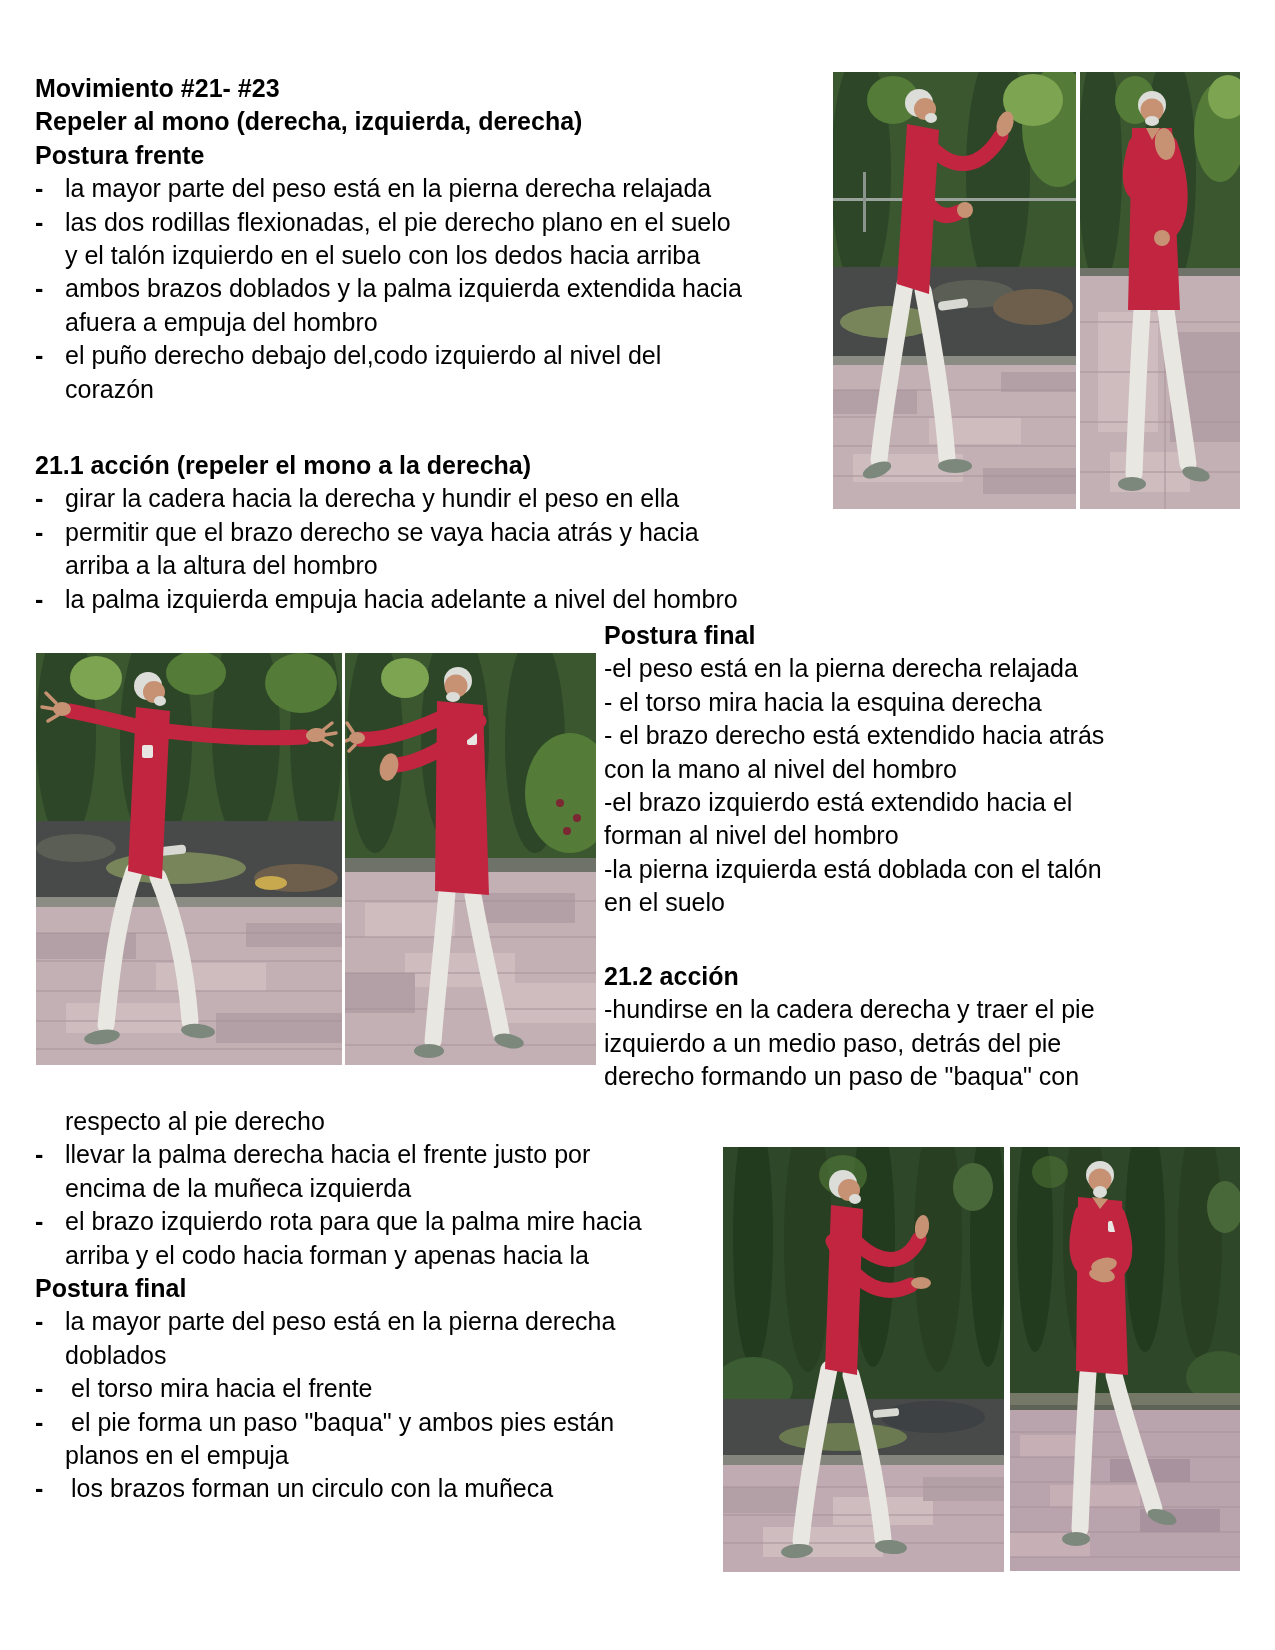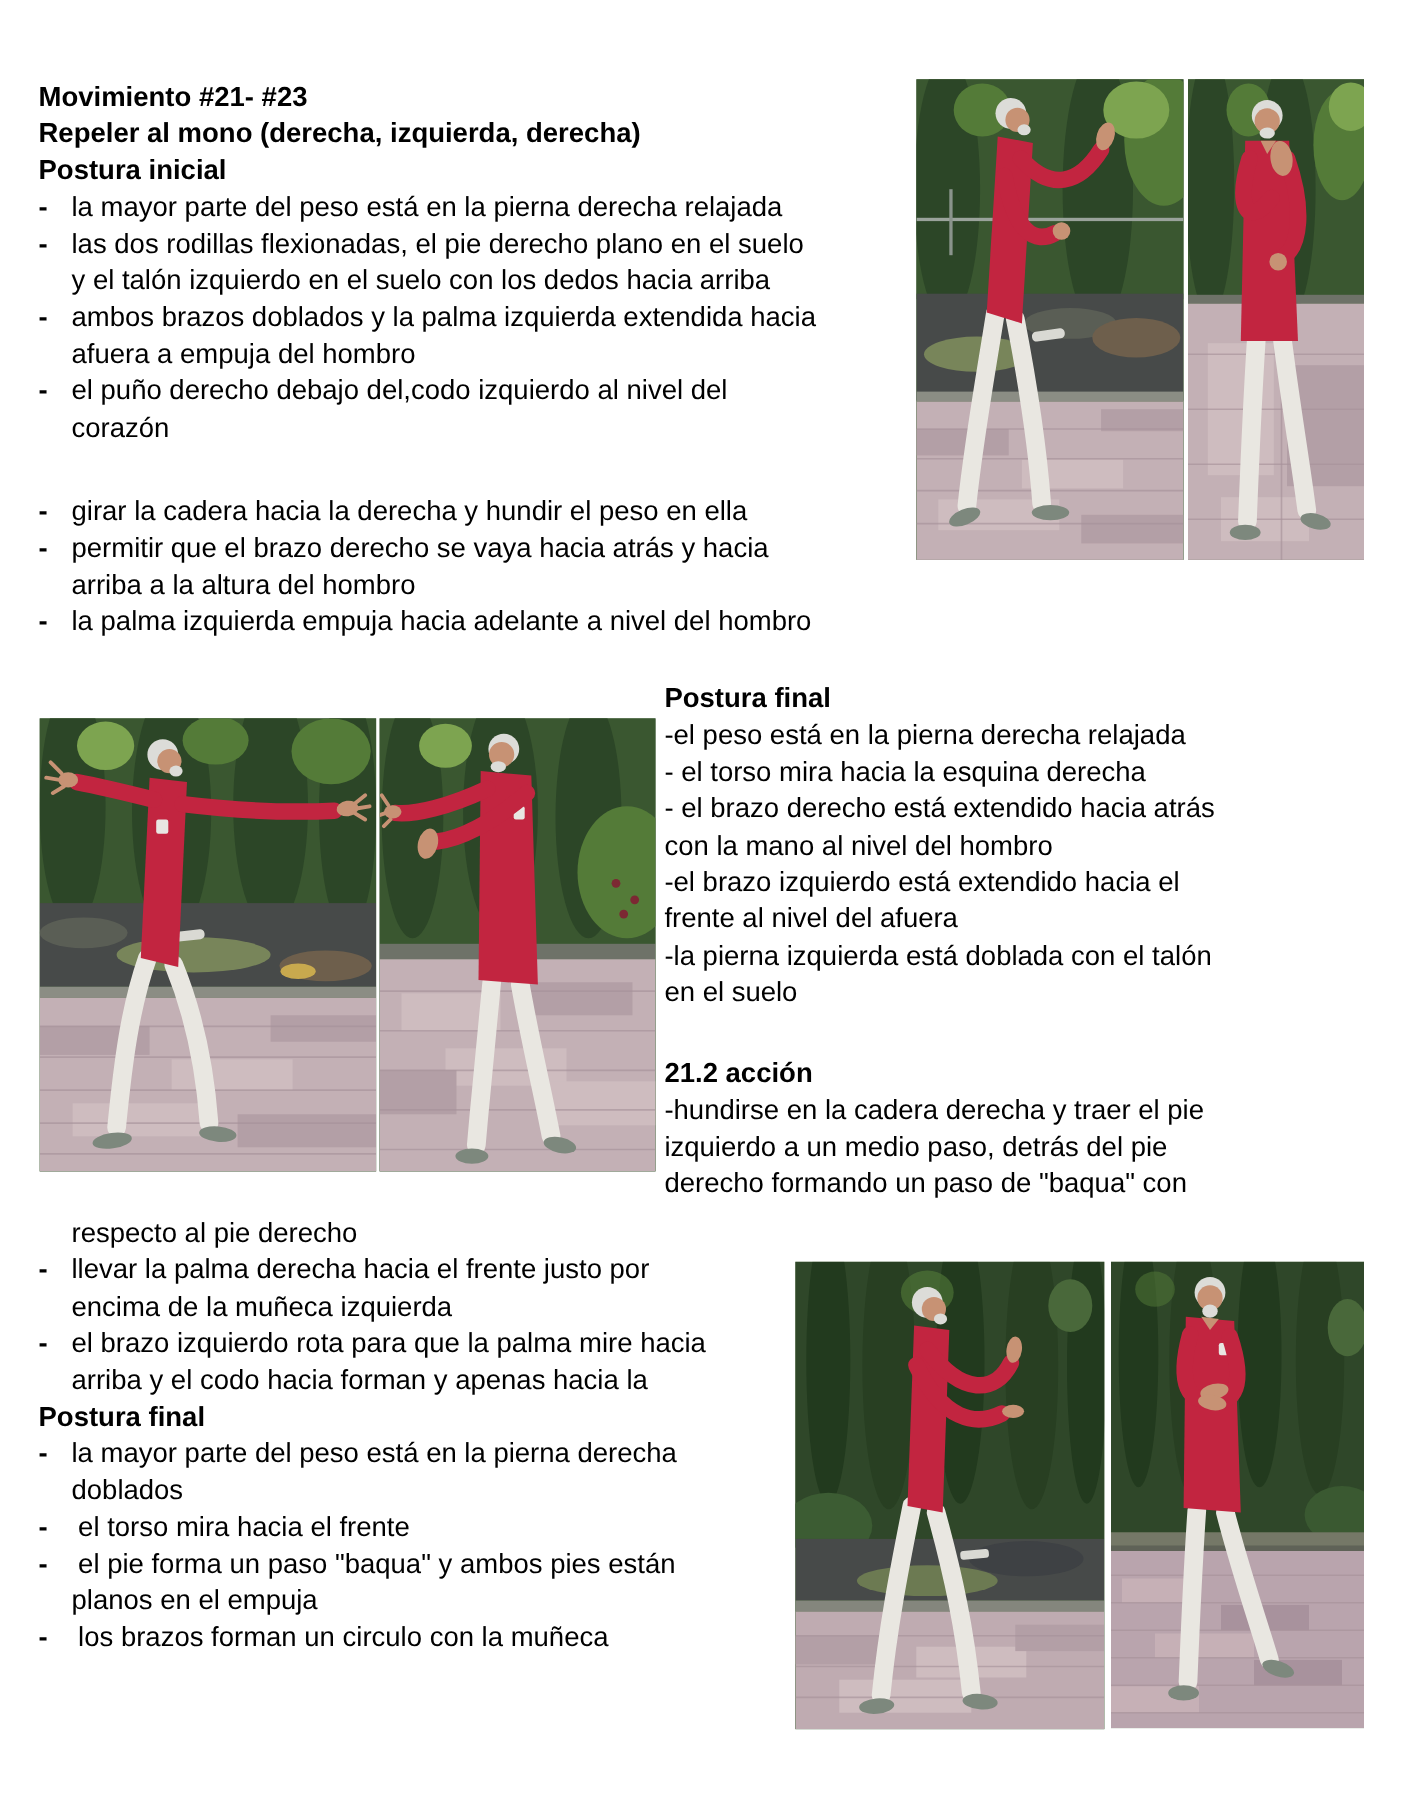--- a/index.html
+++ b/index.html
@@ -27,45 +27,46 @@
   .debris{fill:#d9d9d3}
 </style>
 </head>
 <body>
 
 <div class="page">
 
   <div class="block" style="left:35px;top:72px">
     <div class="ln b"><span>Movimiento #21- #23</span></div>
     <div class="ln b"><span>Repeler al mono (derecha, izquierda, derecha)</span></div>
-    <div class="ln b"><span>Postura inicial</span></div>
+    <div class="ln b"><span>Postura frente</span></div>
     <div class="ln"><span class="mk">-</span><span>la mayor parte del peso está en la pierna derecha relajada</span></div>
     <div class="ln"><span class="mk">-</span><span>las dos rodillas flexionadas, el pie derecho plano en el suelo</span></div>
     <div class="ln cont"><span>y el talón izquierdo en el suelo con los dedos hacia arriba</span></div>
     <div class="ln"><span class="mk">-</span><span>ambos brazos doblados y la palma izquierda extendida hacia</span></div>
     <div class="ln cont"><span>afuera a empuja del hombro</span></div>
     <div class="ln"><span class="mk">-</span><span>el puño derecho debajo del,codo izquierdo al nivel del</span></div>
     <div class="ln cont"><span>corazón</span></div>
   </div>
 
   <div class="block" style="left:35px;top:449px">
+    <div class="ln b"><span>21.1 acción (repeler el mono a la derecha)</span></div>
     <div class="ln"><span class="mk">-</span><span>girar la cadera hacia la derecha y hundir el peso en ella</span></div>
     <div class="ln"><span class="mk">-</span><span>permitir que el brazo derecho se vaya hacia atrás y hacia</span></div>
     <div class="ln cont"><span>arriba a la altura del hombro</span></div>
     <div class="ln"><span class="mk">-</span><span>la palma izquierda empuja hacia adelante a nivel del hombro</span></div>
   </div>
 
   <div class="block" style="left:604px;top:619px">
     <div class="ln b"><span>Postura final</span></div>
     <div class="ln"><span>-el peso está en la pierna derecha relajada</span></div>
     <div class="ln"><span>- el torso mira hacia la esquina derecha</span></div>
     <div class="ln"><span>- el brazo derecho está extendido hacia atrás</span></div>
     <div class="ln"><span>con la mano al nivel del hombro</span></div>
     <div class="ln"><span>-el brazo izquierdo está extendido hacia el</span></div>
-    <div class="ln"><span>frente al nivel del afuera</span></div>
+    <div class="ln"><span>forman al nivel del hombro</span></div>
     <div class="ln"><span>-la pierna izquierda está doblada con el talón</span></div>
     <div class="ln"><span>en el suelo</span></div>
   </div>
 
   <div class="block" style="left:604px;top:960px">
     <div class="ln b"><span>21.2 acción</span></div>
     <div class="ln"><span>-hundirse en la cadera derecha y traer el pie</span></div>
     <div class="ln"><span>izquierdo a un medio paso, detrás del pie</span></div>
     <div class="ln"><span>derecho formando un paso de "baqua" con</span></div>
   </div>

